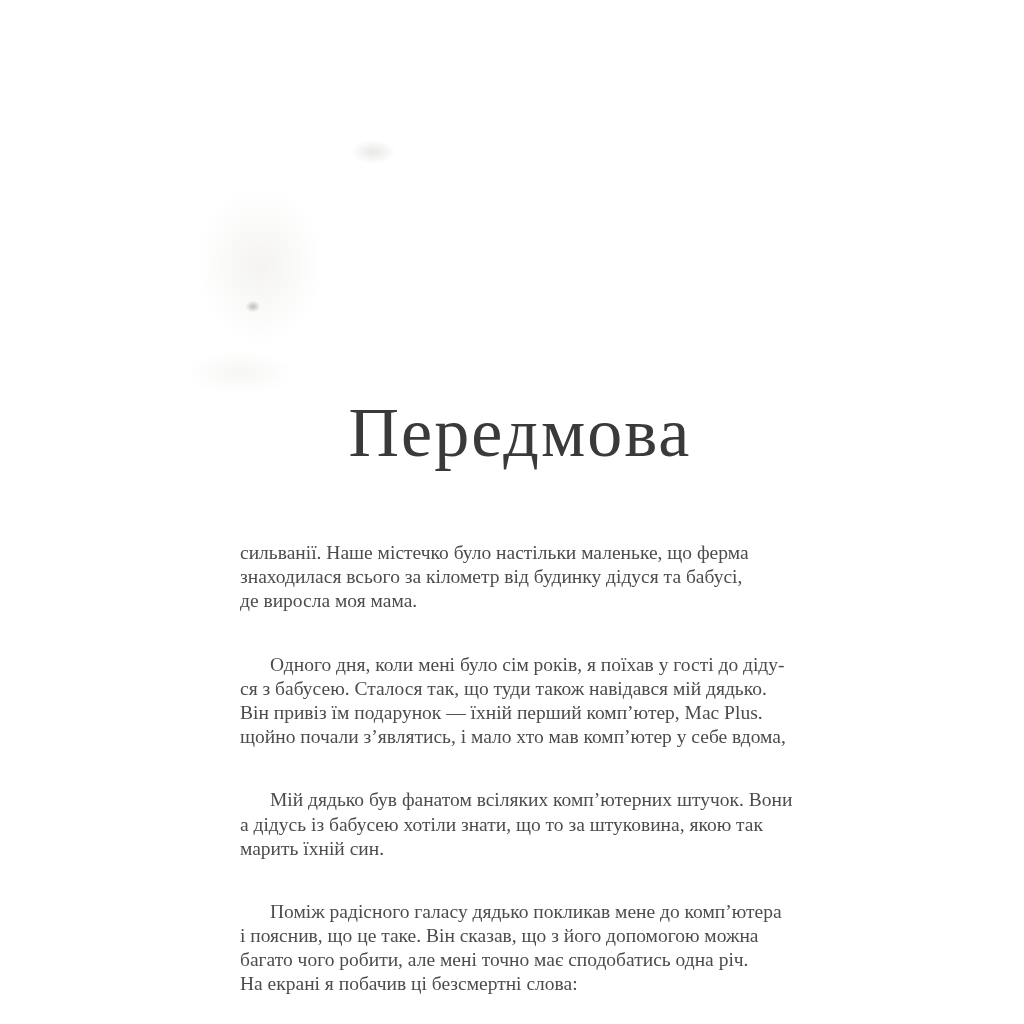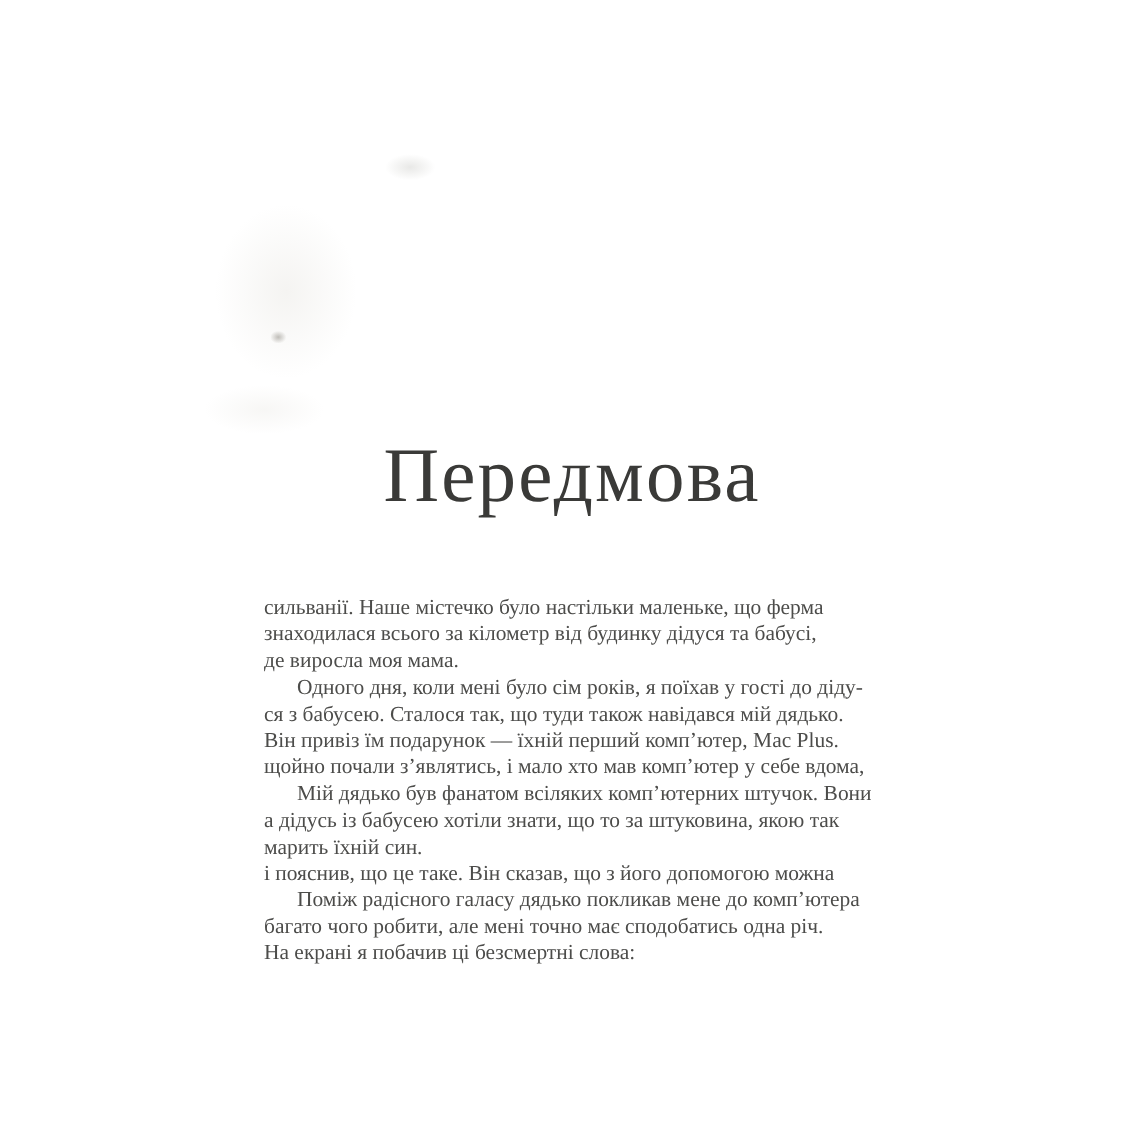--- a/index.html
+++ b/index.html
@@ -66,20 +66,21 @@
     font-size: 19.5px;
     color: #4c4c4a;
   }
   .line {
     height: 24.2px;
     line-height: 24.2px;
     white-space: nowrap;
   }
   .line.first-line {
     padding-left: 30px;
+    margin-top: 39px;
   }
 </style>
 </head>
 <body>
 
 <div class="page">
 
   <div class="smudge smudge-1"></div>
   <div class="smudge smudge-2"></div>
   <div class="smudge smudge-3"></div>
@@ -104,21 +105,21 @@
       </div>
 
       <div class="paragraph">
         <div class="line">щойно почали з’являтись, і мало хто мав комп’ютер у себе вдома,</div>
         <div class="line first-line">Мій дядько був фанатом всіляких комп’ютерних штучок. Вони</div>
         <div class="line">а дідусь із бабусею хотіли знати, що то за штуковина, якою так</div>
         <div class="line">марить їхній син.</div>
       </div>
 
       <div class="paragraph">
+        <div class="line first-line">Поміж радісного галасу дядько покликав мене до комп’ютера</div>
         <div class="line">і пояснив, що це таке. Він сказав, що з його допомогою можна</div>
-        <div class="line first-line">Поміж радісного галасу дядько покликав мене до комп’ютера</div>
         <div class="line">багато чого робити, але мені точно має сподобатись одна річ.</div>
         <div class="line">На екрані я побачив ці безсмертні слова:</div>
       </div>
 
     </div>
   </div>
 </div>
 
 </body></html>

